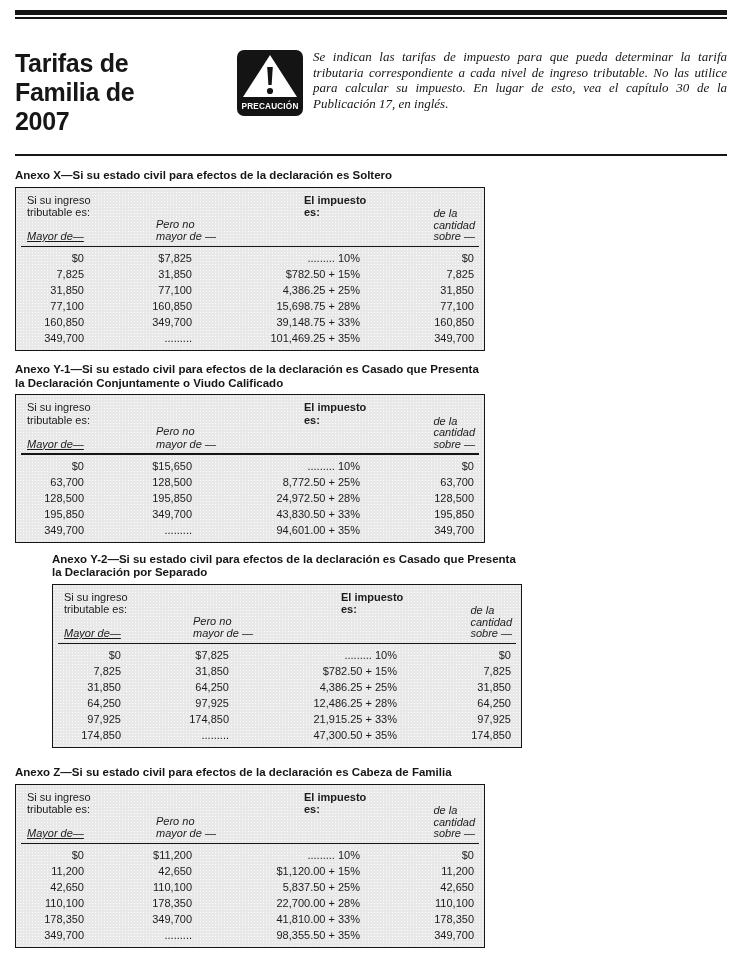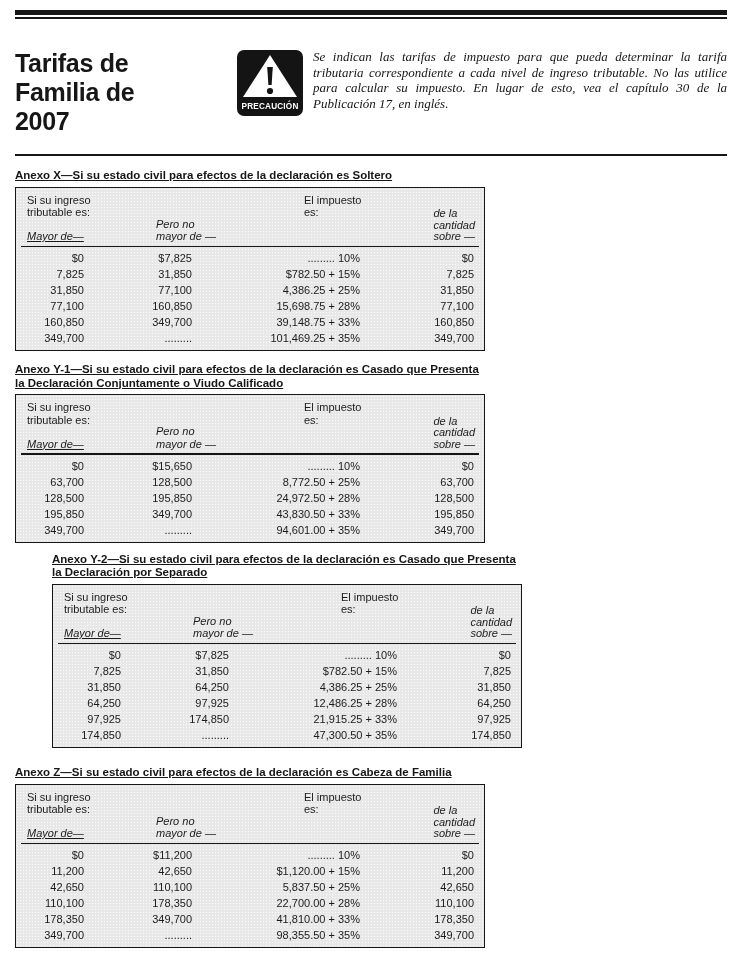--- a/index.html
+++ b/index.html
@@ -17,37 +17,37 @@
   .m-title{width:222px;font-size:25px;font-weight:bold;line-height:29px;letter-spacing:-0.3px;color:#161616;}
   .caution{width:66px;height:80px;flex:0 0 auto;margin-top:1px;}
   .notice{
     flex:1;margin:0 0 0 10px;font-family:"Liberation Serif",serif;font-style:italic;
     font-size:13px;line-height:15.6px;text-align:justify;color:#151515;
   }
   .mid-rule{margin-top:6px;}
 
   
   .section-title{
-    width:476px;font-size:11.5px;font-weight:bold;line-height:13.5px;color:#161616;text-decoration:underline;
+    width:476px;font-size:11.5px;font-weight:bold;line-height:13.5px;color:#161616;
   }
   .sec-x{margin-top:13px;}
   .sec-y1{margin-top:12px;}
   .sec-y2{margin-top:10px;padding-left:37px;}
   .sec-z{margin-top:18px;}
   .sched-table{
     width:470px;box-sizing:border-box;border:1.5px solid #161616;margin-top:4px;
     background-color:#e8e8e8;
     background-image:radial-gradient(#fbfbfb 24%, rgba(0,0,0,0) 26%);
     background-size:3px 3px;
   }
   .t-head{position:relative;height:58px;font-size:11px;line-height:12.5px;color:#1b1b1b;}
   .h-col1{position:absolute;left:11px;top:6px;}
   .h-mayor{position:absolute;left:11px;bottom:3px;font-style:italic;text-decoration:underline;}
   .h-col2{position:absolute;left:140px;bottom:3px;font-style:italic;}
-  .h-col3{position:absolute;left:288px;top:6px;}
+  .h-col3{position:absolute;left:288px;top:6px;font-weight:bold;}
   .h-col4{position:absolute;right:9px;bottom:3px;font-style:italic;text-align:left;line-height:11.5px;}
   .h-rule{height:1.5px;background:#161616;margin:0 5px;}
   .sched-table table{width:100%;border-collapse:collapse;font-size:11px;color:#1b1b1b;margin:3px 0 4px 0;}
   .sched-table td{height:16px;padding:0;text-align:right;white-space:nowrap;vertical-align:middle;}
   .sched-table td:nth-child(1){padding-right:4px;}
   .sched-table td:nth-child(4){padding-right:10px;}
 </style>
 </head>
 <body>
 

